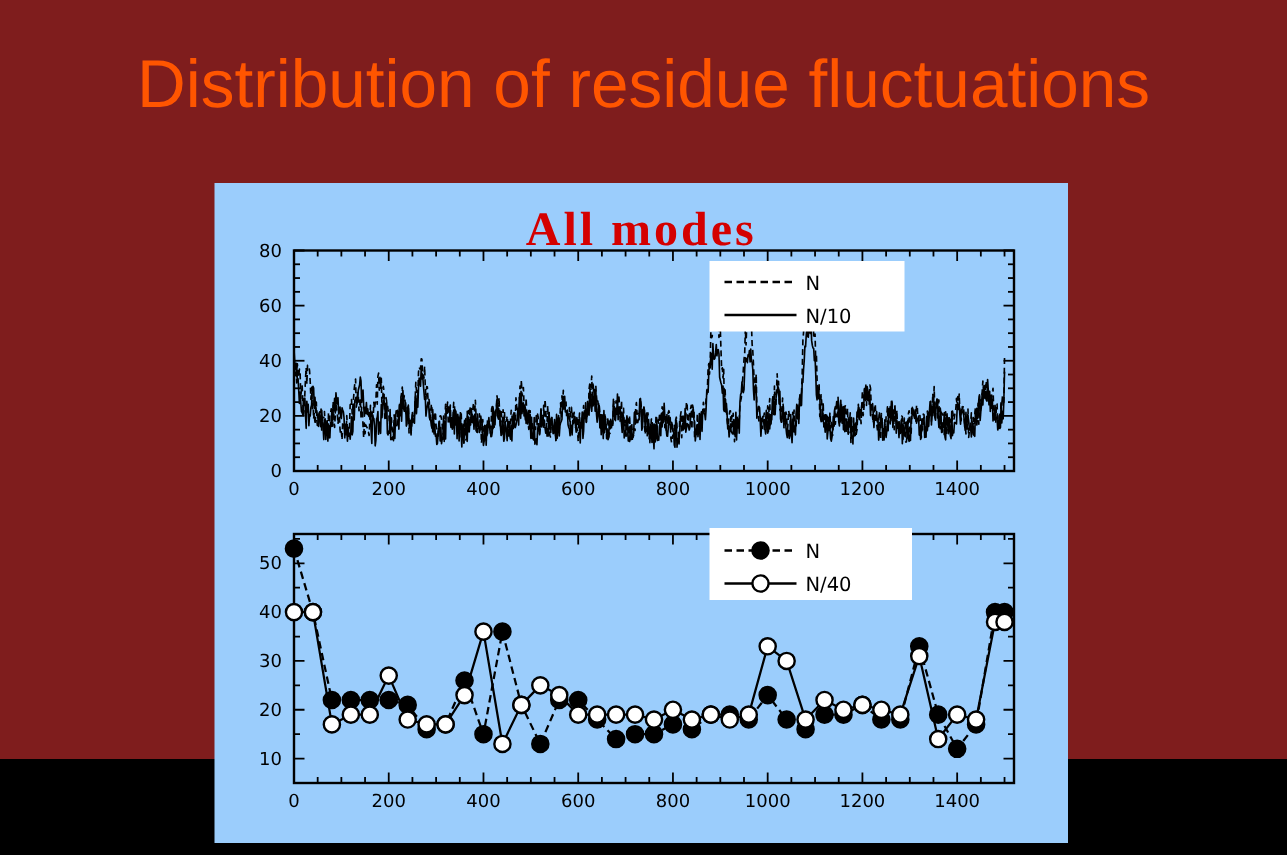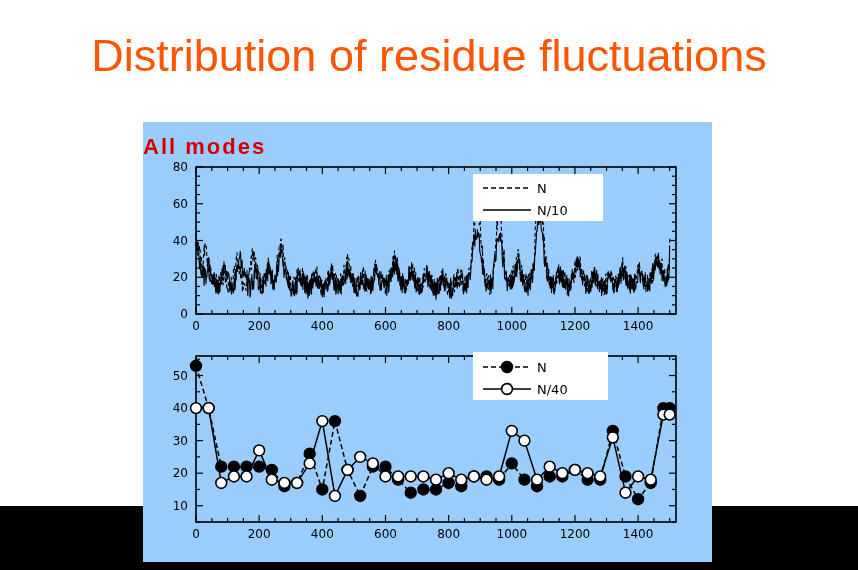--- a/index.html
+++ b/index.html
@@ -3,21 +3,21 @@
 <meta charset="utf-8">
 <style>
   html,body{margin:0;padding:0;}
   body{
     width:858px;height:570px;
     background:#000000;
     font-family:"Liberation Sans",sans-serif;
     overflow:hidden;
     position:relative;
   }
-  #slide{position:absolute;left:0;top:0;width:858px;height:506px;background:#ffffff;}
+  #slide{position:absolute;left:0;top:0;width:858px;height:506px;background:#7f1d1d;}
 
   #slide-title{
     position:absolute;
     left:0; top:30px; width:858px;
     text-align:center;
     color:#FF5500;
     font-family:"Liberation Sans",sans-serif;
     font-size:45px;
     font-weight:400;
     letter-spacing:0px;
@@ -27,25 +27,25 @@
   #figure-panel{
     position:absolute;
     left:143px; top:122px;
     width:569px; height:440px;
     background:#9BCDFC;
   }
 
   #figure-title{
     position:absolute;
     left:0; top:12px; width:569px;
-    text-align:left;
+    text-align:center;
     color:#D40000;
-    font-family:Liberation Sans, sans-serif;
+    font-family:Liberation Serif, serif;
     font-weight:bold;
-    font-size:22px;
+    font-size:32px;
     letter-spacing:2px;
   }
 
   .chart-svg{position:absolute;left:0;top:0;}
   #chart-top-wrap{position:absolute;left:0;top:30px;width:569px;height:190px;}
   #chart-bottom-wrap{position:absolute;left:0;top:220px;width:569px;height:220px;}
 
   .tick-label{
     font-family:"DejaVu Sans",sans-serif;
     font-size:12px;

